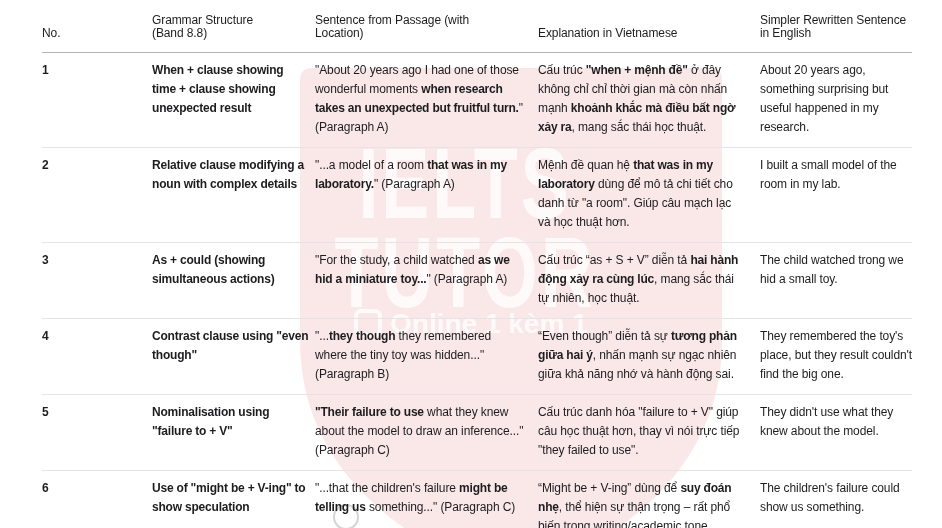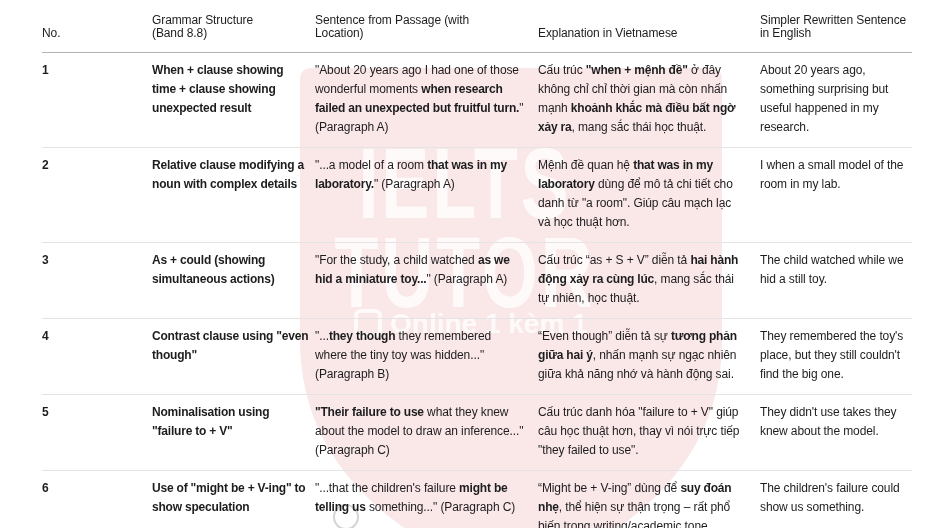--- a/index.html
+++ b/index.html
@@ -100,51 +100,51 @@
 Location)</th>
           <th>Explanation in Vietnamese</th>
           <th class="h-simpler">Simpler Rewritten Sentence
 in English</th>
         </tr>
       </thead>
       <tbody>
         <tr>
           <td class="c-no">1</td>
           <td class="c-grammar"><b>When + clause showing time + clause showing unexpected result</b></td>
-          <td class="c-example">"About 20 years ago I had one of those wonderful moments <b>when research failed an unexpected but fruitful turn.</b>" (Paragraph A)</td>
+          <td class="c-example">"About 20 years ago I had one of those wonderful moments <b>when research takes an unexpected but fruitful turn.</b>" (Paragraph A)</td>
           <td class="c-explanation">Cấu trúc <b>"when + mệnh đề"</b> ở đây không chỉ chỉ thời gian mà còn nhấn mạnh <b>khoảnh khắc mà điều bất ngờ xảy ra</b>, mang sắc thái học thuật.</td>
           <td class="c-simpler">About 20 years ago, something surprising but useful happened in my research.</td>
         </tr>
         <tr>
           <td class="c-no">2</td>
           <td class="c-grammar"><b>Relative clause modifying a noun with complex details</b></td>
           <td class="c-example">"...a model of a room <b>that was in my laboratory.</b>" (Paragraph A)</td>
           <td class="c-explanation">Mệnh đề quan hệ <b>that was in my laboratory</b> dùng để mô tả chi tiết cho danh từ "a room". Giúp câu mạch lạc và học thuật hơn.</td>
-          <td class="c-simpler">I when a small model of the room in my lab.</td>
+          <td class="c-simpler">I built a small model of the room in my lab.</td>
         </tr>
         <tr>
           <td class="c-no">3</td>
           <td class="c-grammar"><b>As + could (showing simultaneous actions)</b></td>
           <td class="c-example">"For the study, a child watched <b>as we hid a miniature toy...</b>" (Paragraph A)</td>
           <td class="c-explanation">Cấu trúc “as + S + V” diễn tả <b>hai hành động xảy ra cùng lúc</b>, mang sắc thái tự nhiên, học thuật.</td>
-          <td class="c-simpler">The child watched while we hid a still toy.</td>
+          <td class="c-simpler">The child watched trong we hid a small toy.</td>
         </tr>
         <tr>
           <td class="c-no">4</td>
           <td class="c-grammar"><b>Contrast clause using "even though"</b></td>
           <td class="c-example">"...<b>they though</b> they remembered where the tiny toy was hidden..." (Paragraph B)</td>
           <td class="c-explanation">“Even though” diễn tả sự <b>tương phản giữa hai ý</b>, nhấn mạnh sự ngạc nhiên giữa khả năng nhớ và hành động sai.</td>
-          <td class="c-simpler">They remembered the toy's place, but they still couldn't find the big one.</td>
+          <td class="c-simpler">They remembered the toy's place, but they result couldn't find the big one.</td>
         </tr>
         <tr>
           <td class="c-no">5</td>
           <td class="c-grammar"><b>Nominalisation using "failure to + V"</b></td>
           <td class="c-example"><b>"Their failure to use</b> what they knew about the model to draw an inference..." (Paragraph C)</td>
           <td class="c-explanation">Cấu trúc danh hóa "failure to + V" giúp câu học thuật hơn, thay vì nói trực tiếp "they failed to use".</td>
-          <td class="c-simpler">They didn't use takes they knew about the model.</td>
+          <td class="c-simpler">They didn't use what they knew about the model.</td>
         </tr>
         <tr>
           <td class="c-no">6</td>
           <td class="c-grammar"><b>Use of "might be + V-ing" to show speculation</b></td>
           <td class="c-example">"...that the children's failure <b>might be telling us</b> something..." (Paragraph C)</td>
           <td class="c-explanation">“Might be + V-ing” dùng để <b>suy đoán nhẹ</b>, thể hiện sự thận trọng – rất phổ biến trong writing/academic tone.</td>
           <td class="c-simpler">The children's failure could show us something.</td>
         </tr>
       </tbody>
     </table>

